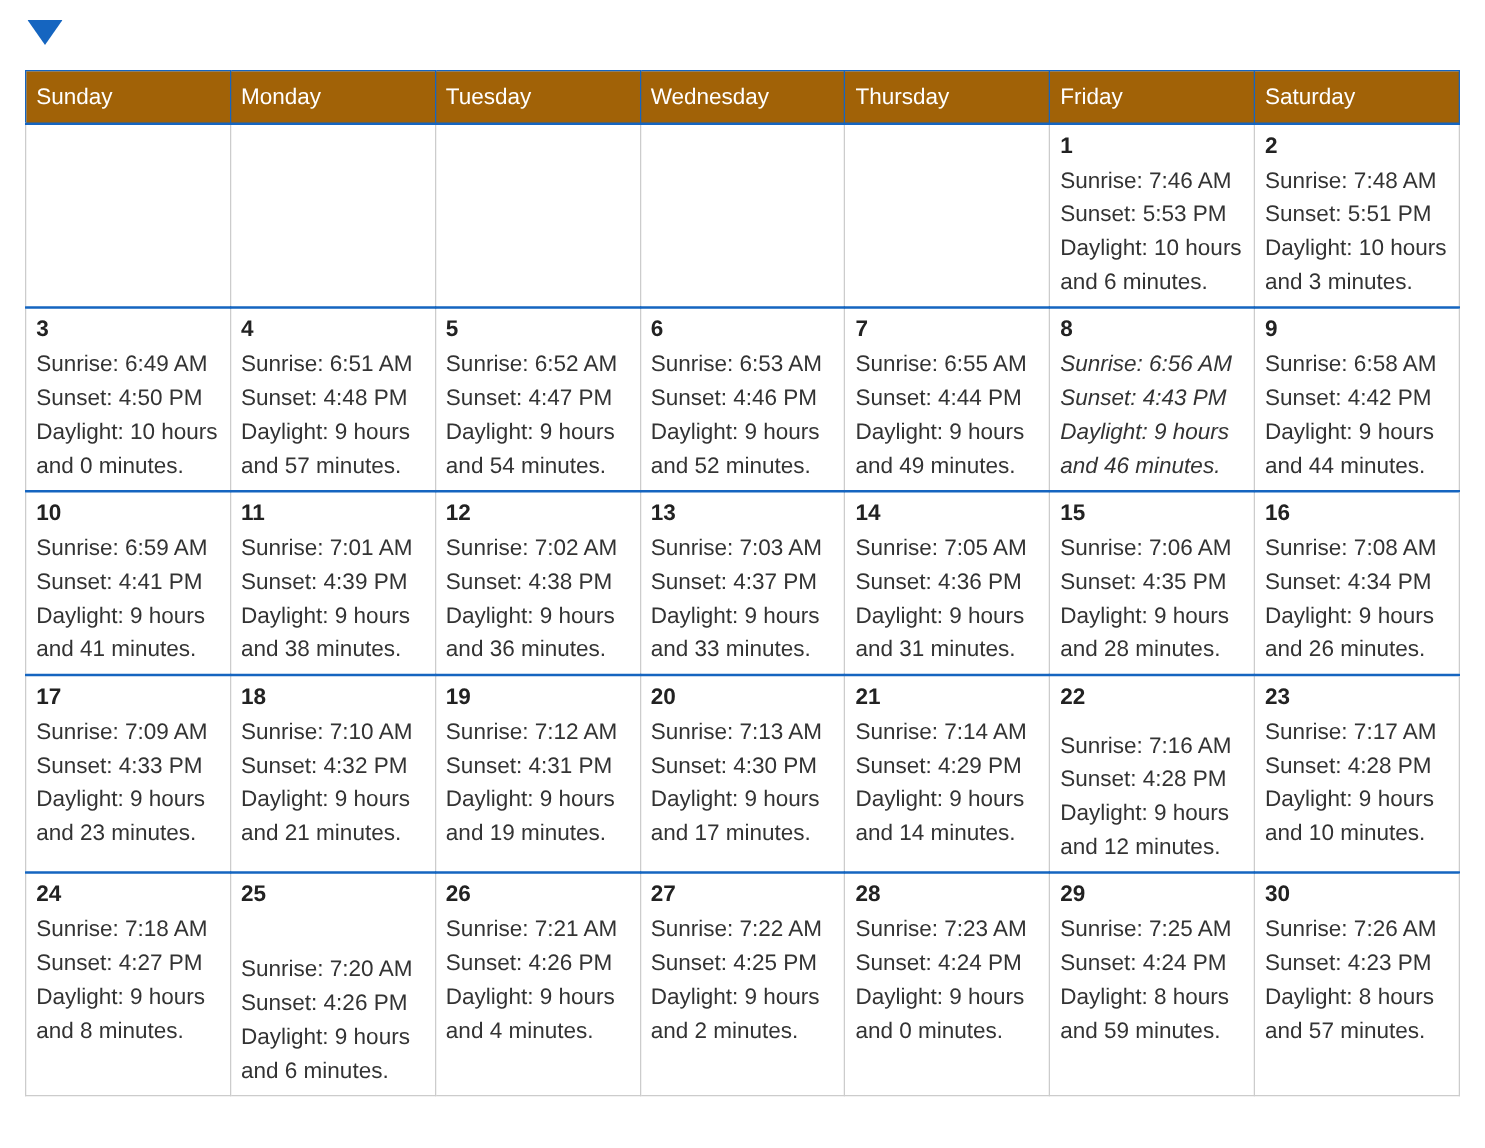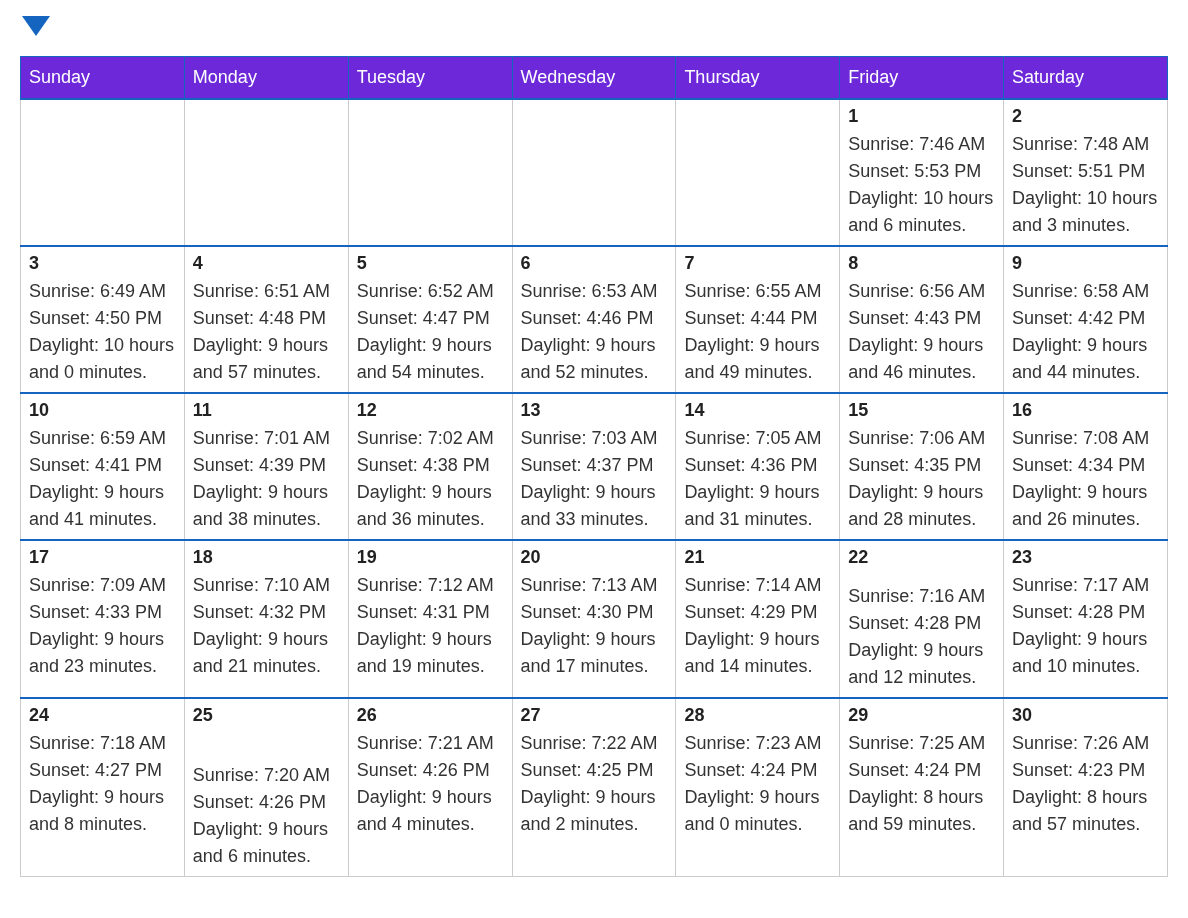--- a/index.html
+++ b/index.html
@@ -34,21 +34,21 @@
       font-size: 22px;
       color: #444;
       margin-top: 4px;
     }
     .calendar {
       width: 100%;
       border-collapse: collapse;
       border: 1px solid #ccc;
     }
     .calendar th {
-      background-color: #6d28d9;
+      background-color: #a16207;
       color: #fff;
       padding: 10px 8px;
       font-size: 18px;
       font-weight: normal;
       text-align: left;
       border: 1px solid #1565c0;
     }
     .calendar td {
       vertical-align: top;
       padding: 6px 8px;
@@ -154,21 +154,21 @@
 Daylight: 9 hours and 52 minutes.</div>
         </td>
         <td>
           <span class="day-number">7</span>
           <div class="day-info" style="white-space: pre-line;">Sunrise: 6:55 AM
 Sunset: 4:44 PM
 Daylight: 9 hours and 49 minutes.</div>
         </td>
         <td>
           <span class="day-number">8</span>
-          <div class="day-info" style="white-space: pre-line;">Sunrise: 6:56 AM
+          <div class="day-info" style="white-space: pre-line; font-style: italic;">Sunrise: 6:56 AM
 Sunset: 4:43 PM
 Daylight: 9 hours and 46 minutes.</div>
         </td>
         <td>
           <span class="day-number">9</span>
           <div class="day-info" style="white-space: pre-line;">Sunrise: 6:58 AM
 Sunset: 4:42 PM
 Daylight: 9 hours and 44 minutes.</div>
         </td>
       </tr>

